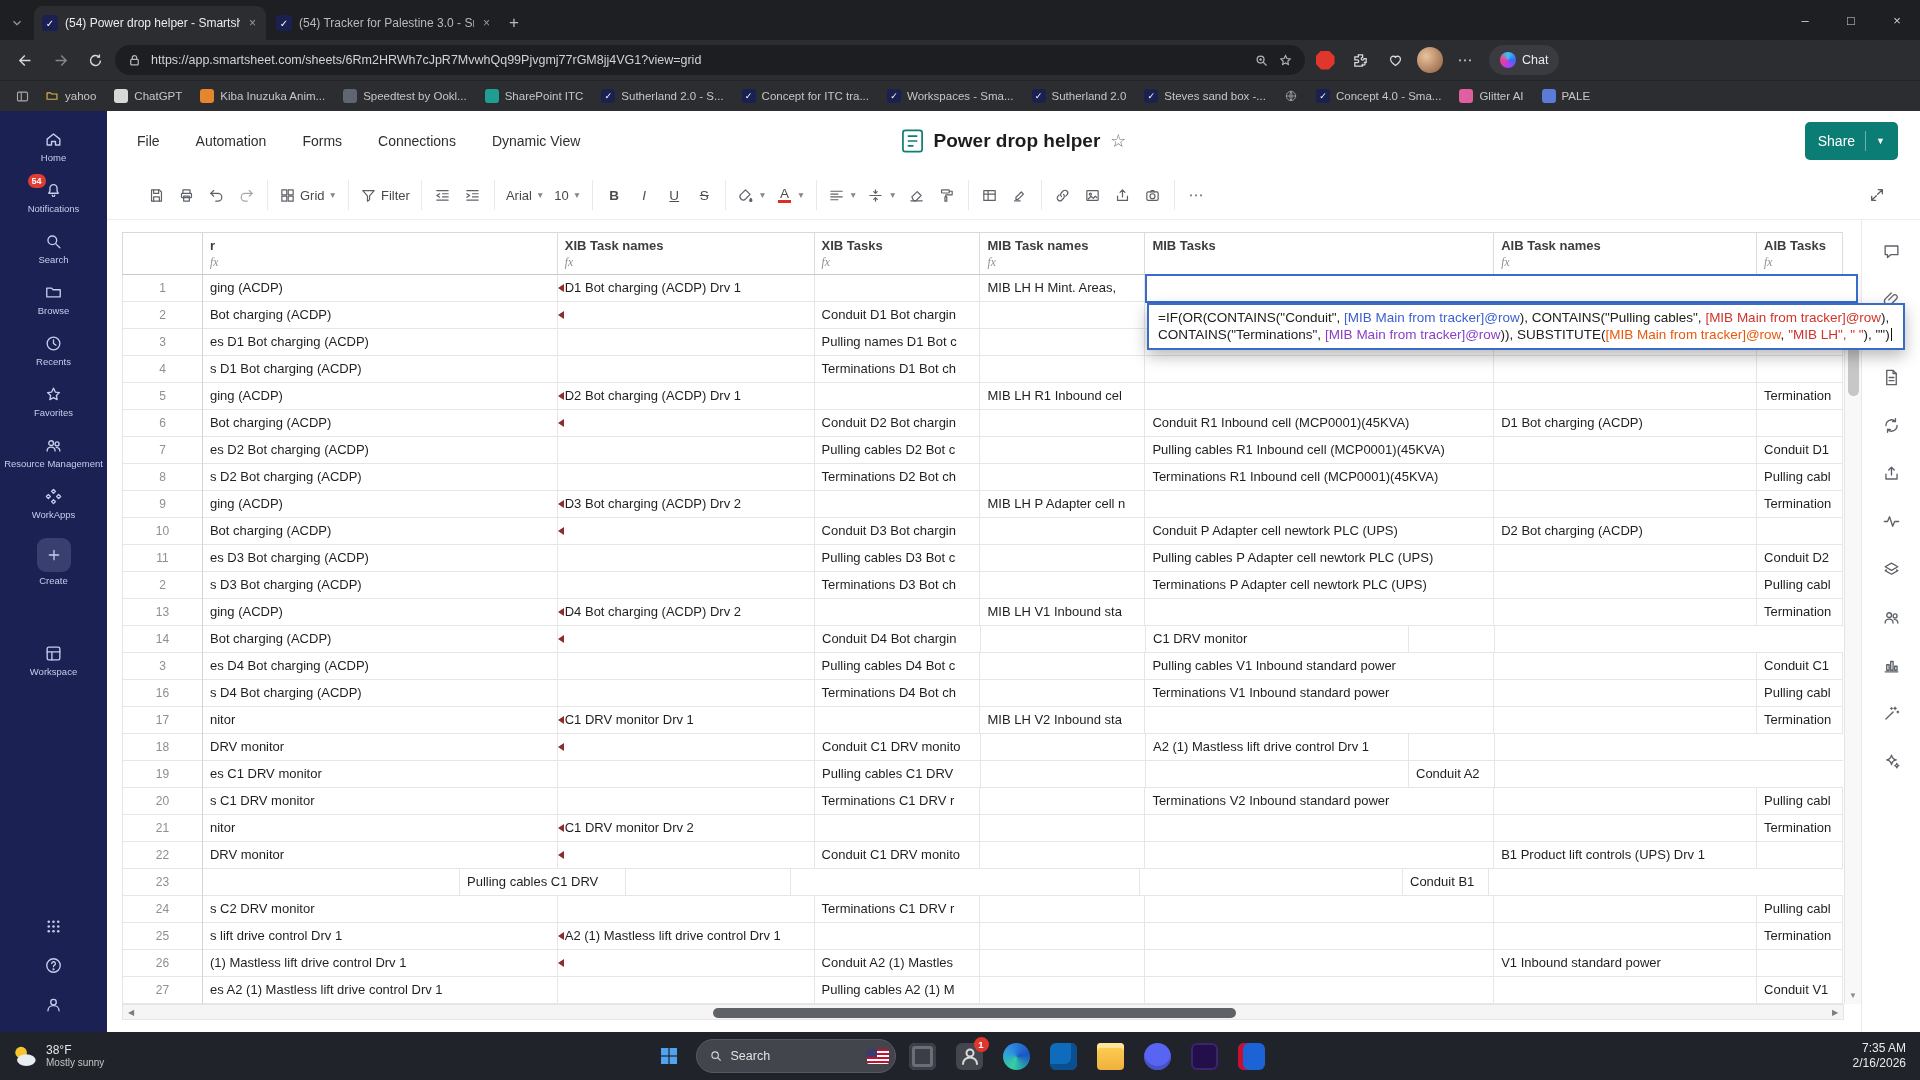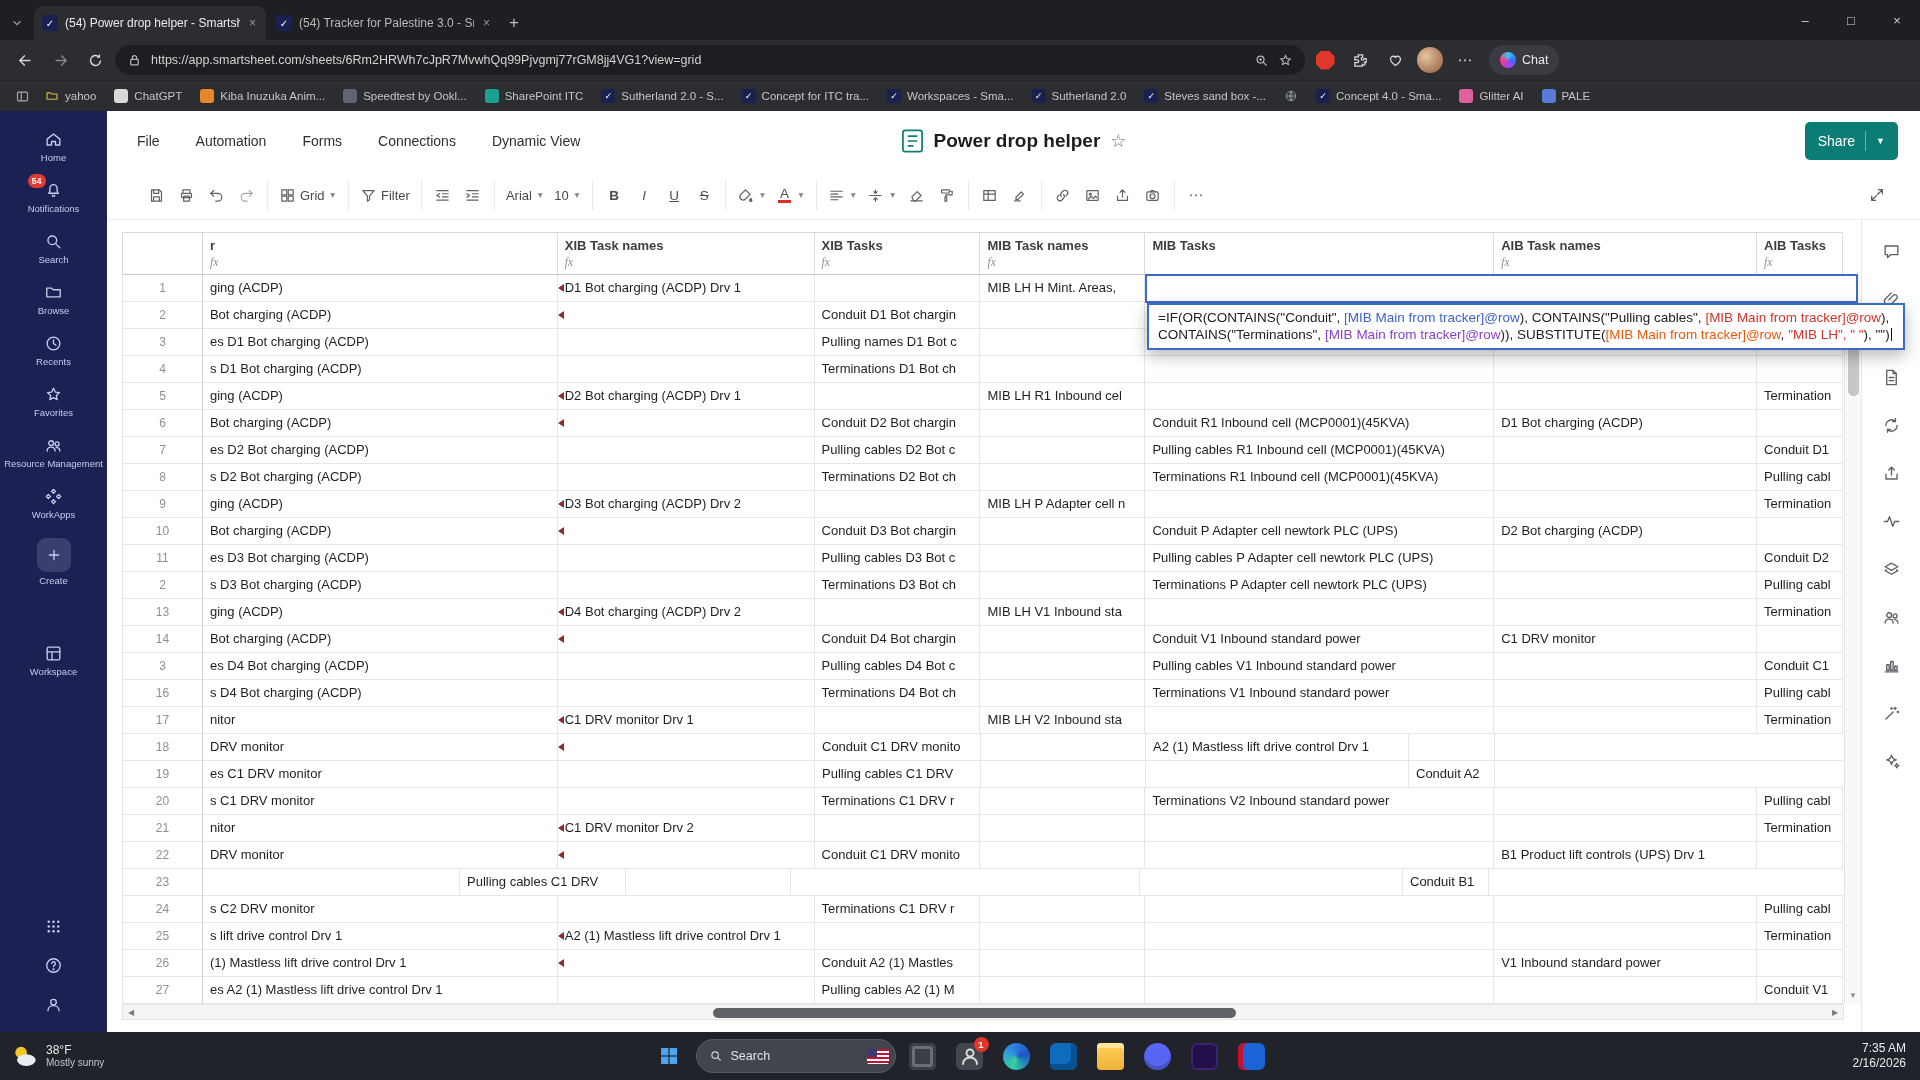--- a/index.html
+++ b/index.html
@@ -824,21 +824,20 @@
               <div class="gcell" style="width:86px">Termination</div>
             </div>
             <div class="grow">
     <div class="gcell rownum" style="width:80px">14</div>
               <div class="gcell" style="width:355px">Bot charging (ACDP)</div>
               <div class="gcell" style="width:257px">
                 <span class="mk"></span>
               </div>
               <div class="gcell" style="width:166px">Conduit D4 Bot chargin</div>
               <div class="gcell" style="width:165px"></div>
-              <div class="gcell" style="width:349px">Conduit V1 Inbound standard power</div>
               <div class="gcell" style="width:263px">C1 DRV monitor</div>
               <div class="gcell" style="width:86px"></div>
             </div>
             <div class="grow">
     <div class="gcell rownum" style="width:80px">3</div>
               <div class="gcell" style="width:355px">es D4 Bot charging (ACDP)</div>
               <div class="gcell" style="width:257px"></div>
               <div class="gcell" style="width:166px">Pulling cables D4 Bot c</div>
               <div class="gcell" style="width:165px"></div>
               <div class="gcell" style="width:349px">Pulling cables V1 Inbound standard power</div>

